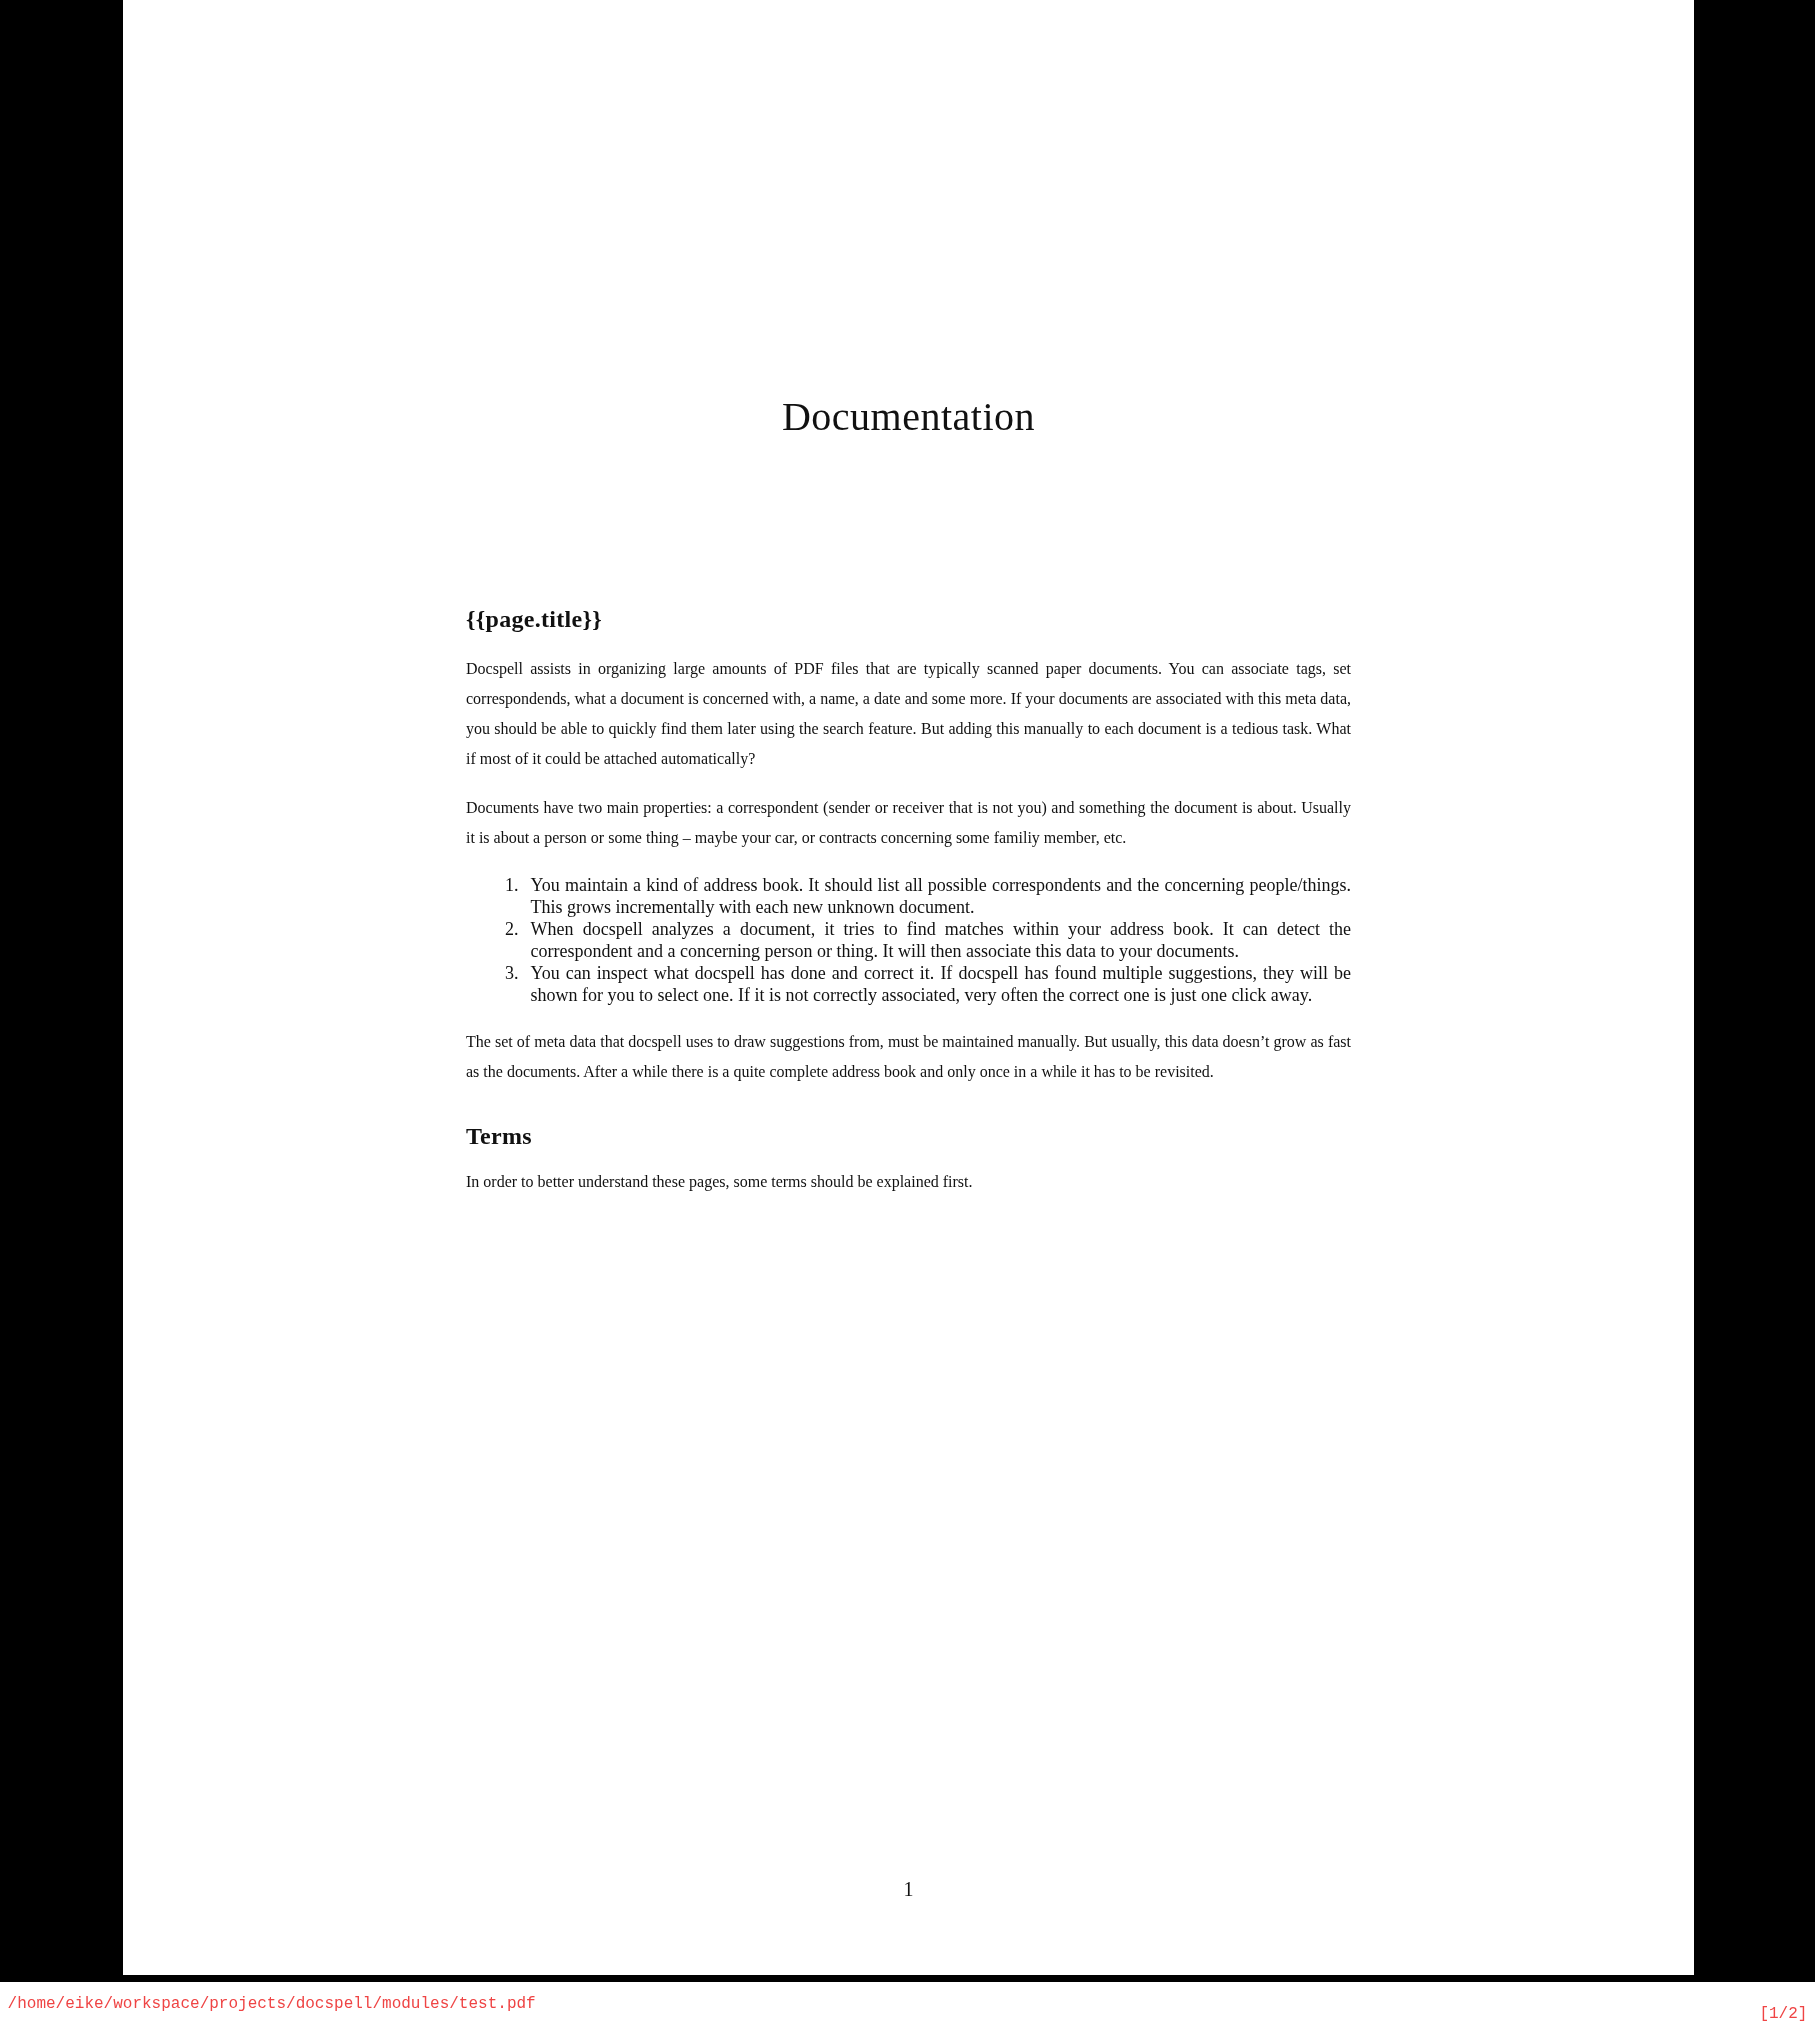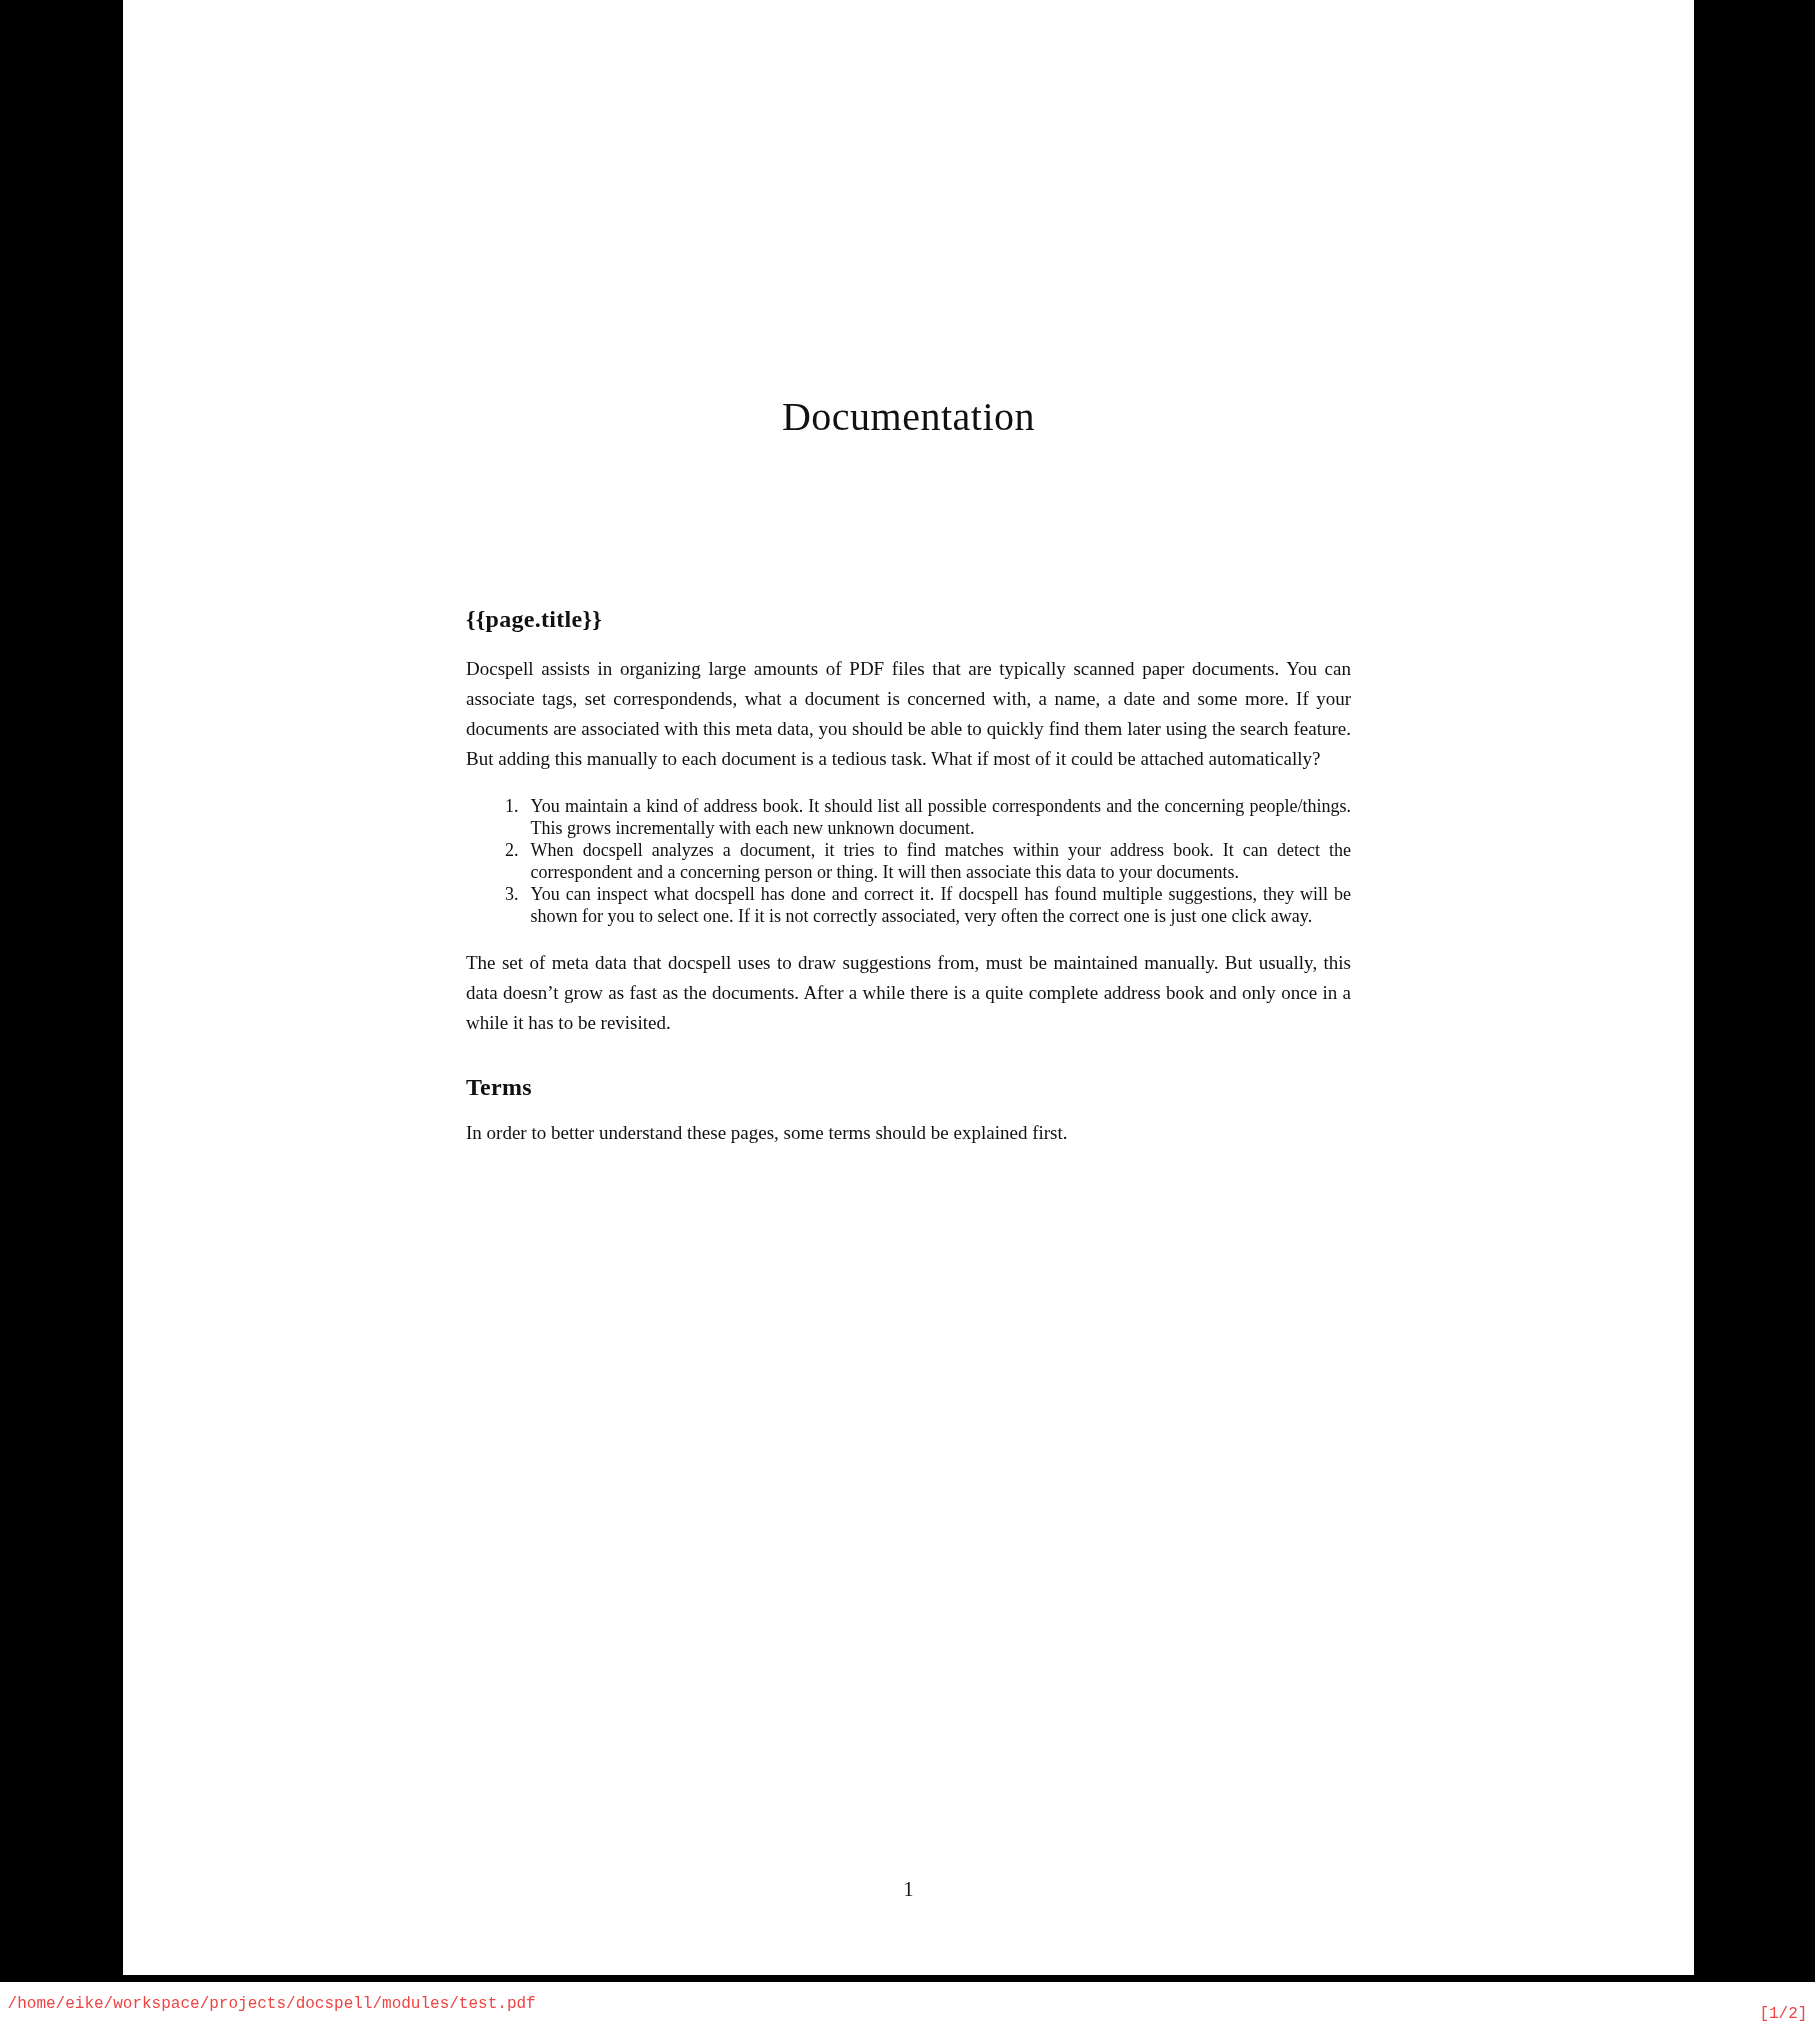--- a/index.html
+++ b/index.html
@@ -71,21 +71,21 @@
   }
 
   h2.subsection {
     font-size: 24px;
     font-weight: bold;
     margin: 36px 0 17px 0;
     letter-spacing: 0.3px;
   }
 
   p.body {
-    font-size: 19px;
+    font-size: 16px;
     line-height: 30px;
     margin: 0 0 19px 0;
     text-align: justify;
     text-justify: inter-word;
     hyphens: auto;
   }
 
   ol.steps {
     margin: 21px 0 21px 0;
     padding-left: 57px;
@@ -146,20 +146,21 @@
 
       <div class="doc-title">Documentation</div>
 
       <div class="content">
 
         <h1 class="section">{{page.title}}</h1>
 
         <p class="body">Docspell assists in organizing large amounts of PDF files that are typically scanned paper documents. You can associate tags, set correspondends, what a document is concerned with, a name, a date and some more. If your documents are associated with this meta data, you should be able to quickly find them later using the search feature. But adding this manually to each document is a tedious task. What if most of it could be attached automatically?</p>
 
 
+        <p class="body">Documents have two main properties: a correspondent (sender or receiver that is not you) and something the document is about. Usually it is about a person or some thing – maybe your car, or contracts concerning some familiy member, etc.</p>
 
         <ol class="steps">
           <li>You maintain a kind of address book. It should list all possible correspondents and the concerning people/things. This grows incrementally with each new unknown document.</li>
           <li>When docspell analyzes a document, it tries to find matches within your address book. It can detect the correspondent and a concerning person or thing. It will then associate this data to your documents.</li>
           <li>You can inspect what docspell has done and correct it. If docspell has found multiple suggestions, they will be shown for you to select one. If it is not correctly associated, very often the correct one is just one click away.</li>
         </ol>
 
         <p class="body">The set of meta data that docspell uses to draw suggestions from, must be maintained manually. But usually, this data doesn’t grow as fast as the documents. After a while there is a quite complete address book and only once in a while it has to be revisited.</p>
 
         <h2 class="subsection">Terms</h2>

